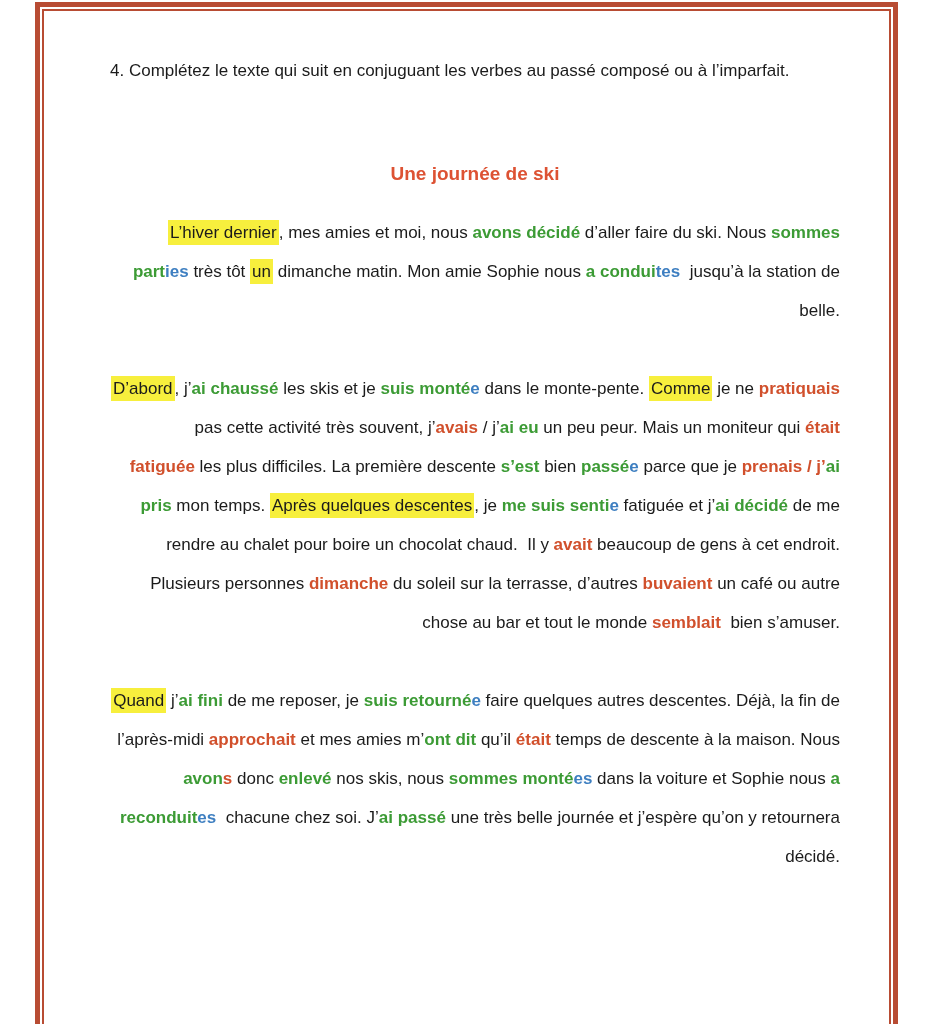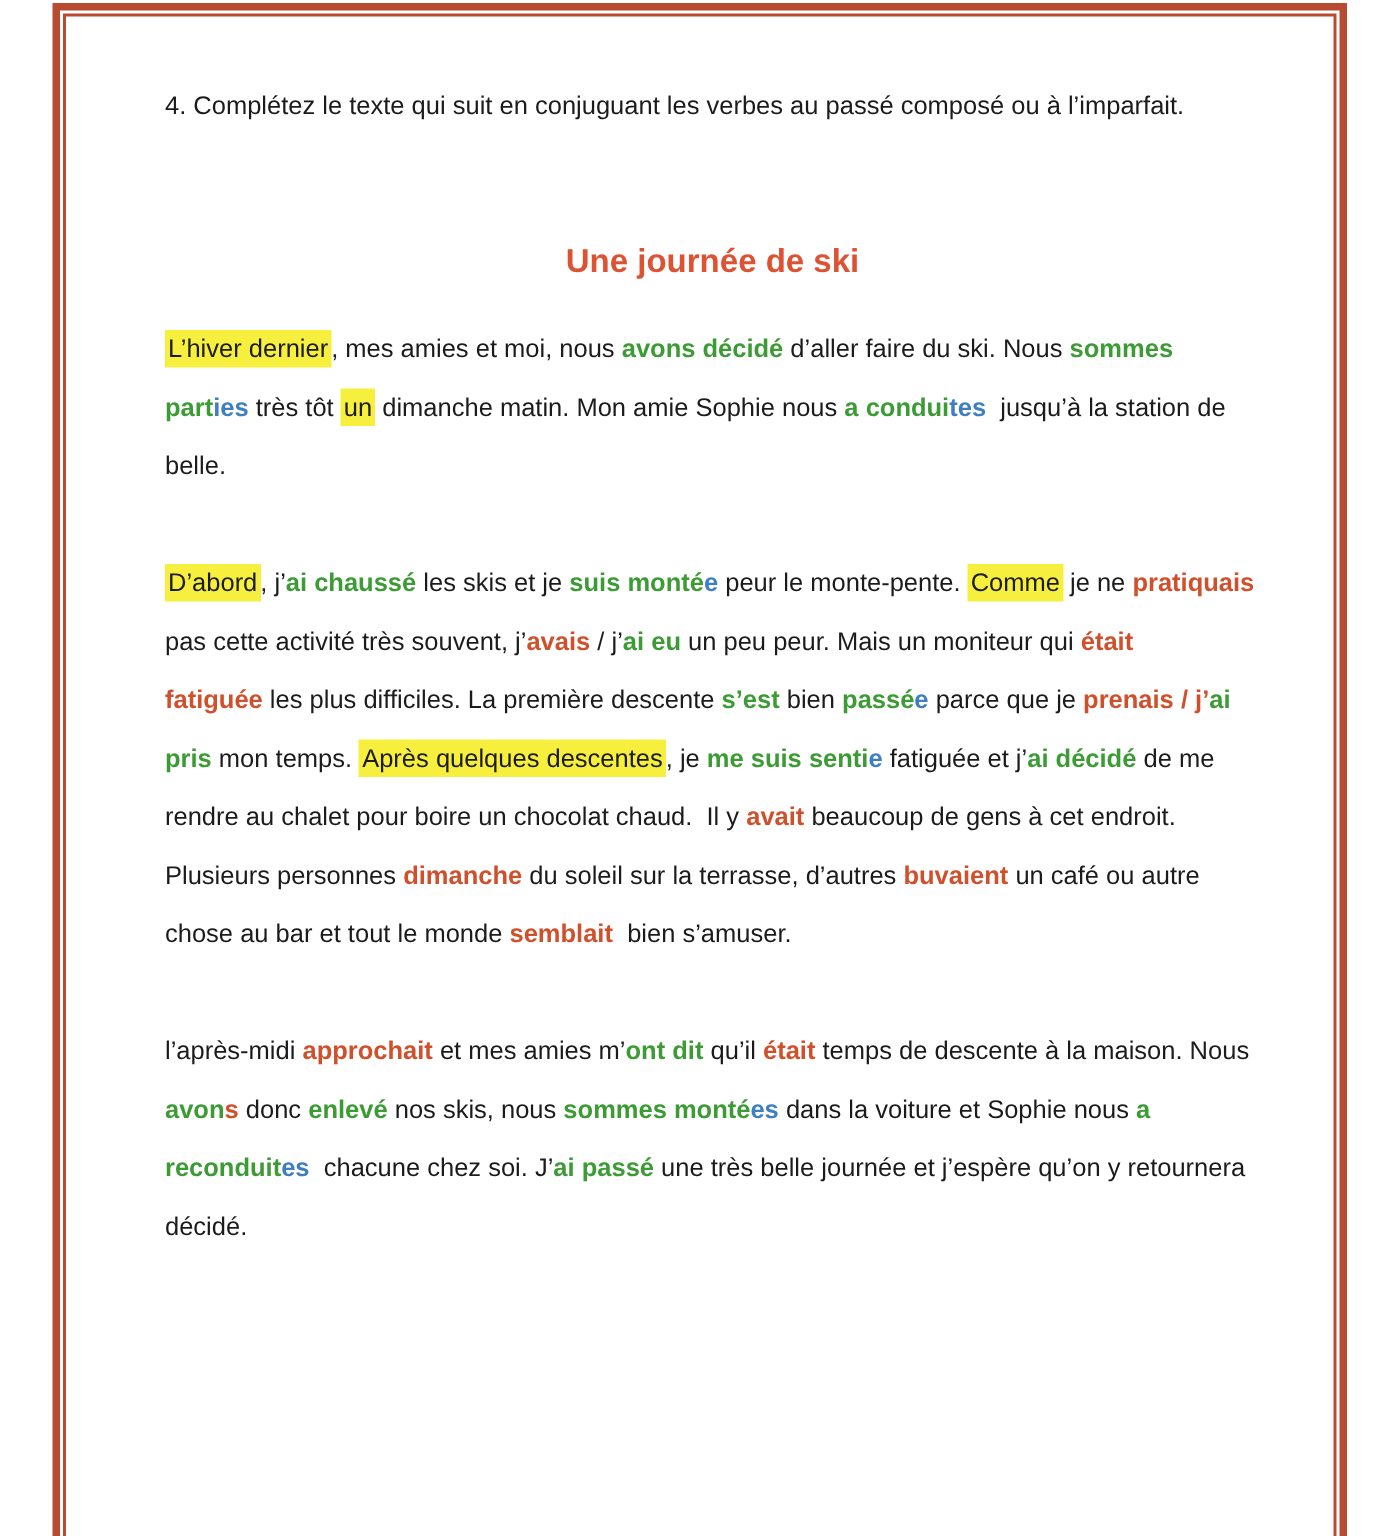--- a/index.html
+++ b/index.html
@@ -22,28 +22,28 @@
   .content{
     padding:40px 49px 0 66px;
     font-size:17px;
   }
   .instruction{
     margin:0;line-height:39px;white-space:pre;
   }
   .doc-title{
     margin:64px 0 0 0;
     text-align:center;
-    font-size:22px;font-weight:700;
+    font-size:19px;font-weight:700;
     color:var(--title,#dd5233);
     line-height:39px;
   }
   .paragraph{margin:39px 0 0 0;}
   .paragraph.first{margin-top:20px;}
   .line{
-    line-height:39px;height:39px;white-space:pre;
+    line-height:39px;height:39px;white-space:pre;text-align:right;
   }
   .seg{color:var(--text,#1b1b1b);}
   .pc{color:var(--green,#3c9b35);font-weight:700;}
   .imp{color:var(--red,#d1502c);font-weight:700;}
   .agr{color:var(--blue,#3e7fc1);font-weight:700;}
   .hl{background:var(--highlight,#f7ef3d);color:var(--text,#1b1b1b);padding:3px 2px;}
 </style>
 </head>
 <body>
 
@@ -52,29 +52,30 @@
     <div class="content">
       <p class="instruction">4. Complétez le texte qui suit en conjuguant les verbes au passé composé ou à l’imparfait.</p>
       <h2 class="doc-title">Une journée de ski</h2>
       <div id="text-body">
           <div class="paragraph first">
             <div class="line"><span class="seg hl">L’hiver dernier</span><span class="seg">, mes amies et moi, nous </span><span class="seg pc">avons décidé</span><span class="seg"> d’aller faire du ski. Nous </span><span class="seg pc">sommes</span></div>
             <div class="line"><span class="seg pc">part</span><span class="seg agr">ies</span><span class="seg"> très tôt </span><span class="seg hl">un</span><span class="seg"> dimanche matin. Mon amie Sophie nous </span><span class="seg pc">a condui</span><span class="seg agr">tes</span><span class="seg">  jusqu’à la station de</span></div>
             <div class="line"><span class="seg">belle.</span></div>
           </div>
           <div class="paragraph">
-            <div class="line"><span class="seg hl">D’abord</span><span class="seg">, j’</span><span class="seg pc">ai chaussé</span><span class="seg"> les skis et je </span><span class="seg pc">suis monté</span><span class="seg agr">e</span><span class="seg"> peur le monte-pente. </span><span class="seg hl">Comme</span><span class="seg"> je ne </span><span class="seg imp">pratiquais</span></div>
+            <div class="line"><span class="seg hl">D’abord</span><span class="seg">, j’</span><span class="seg pc">ai chaussé</span><span class="seg"> les skis et je </span><span class="seg pc">suis monté</span><span class="seg agr">e</span><span class="seg"> dans le monte-pente. </span><span class="seg hl">Comme</span><span class="seg"> je ne </span><span class="seg imp">pratiquais</span></div>
             <div class="line"><span class="seg">pas cette activité très souvent, j’</span><span class="seg imp">avais</span><span class="seg"> / j’</span><span class="seg pc">ai eu</span><span class="seg"> un peu peur. Mais un moniteur qui </span><span class="seg imp">était</span></div>
             <div class="line"><span class="seg imp">fatiguée</span><span class="seg"> les plus difficiles. La première descente </span><span class="seg pc">s’est</span><span class="seg"> bien </span><span class="seg pc">passé</span><span class="seg agr">e</span><span class="seg"> parce que je </span><span class="seg imp">prenais / j’</span><span class="seg pc">ai</span></div>
             <div class="line"><span class="seg pc">pris</span><span class="seg"> mon temps. </span><span class="seg hl">Après quelques descentes</span><span class="seg">, je </span><span class="seg pc">me suis senti</span><span class="seg agr">e</span><span class="seg"> fatiguée et j’</span><span class="seg pc">ai décidé</span><span class="seg"> de me</span></div>
             <div class="line"><span class="seg">rendre au chalet pour boire un chocolat chaud.  Il y </span><span class="seg imp">avait</span><span class="seg"> beaucoup de gens à cet endroit.</span></div>
             <div class="line"><span class="seg">Plusieurs personnes </span><span class="seg imp">dimanche</span><span class="seg"> du soleil sur la terrasse, d’autres </span><span class="seg imp">buvaient</span><span class="seg"> un café ou autre</span></div>
             <div class="line"><span class="seg">chose au bar et tout le monde </span><span class="seg imp">semblait</span><span class="seg">  bien s’amuser.</span></div>
           </div>
           <div class="paragraph">
+            <div class="line"><span class="seg hl">Quand</span><span class="seg"> j’</span><span class="seg pc">ai fini</span><span class="seg"> de me reposer, je </span><span class="seg pc">suis retourné</span><span class="seg agr">e</span><span class="seg"> faire quelques autres descentes. Déjà, la fin de</span></div>
             <div class="line"><span class="seg">l’après-midi </span><span class="seg imp">approchait</span><span class="seg"> et mes amies m’</span><span class="seg pc">ont dit</span><span class="seg"> qu’il </span><span class="seg imp">était</span><span class="seg"> temps de descente à la maison. Nous</span></div>
             <div class="line"><span class="seg pc">avon</span><span class="seg imp">s</span><span class="seg"> donc </span><span class="seg pc">enlevé</span><span class="seg"> nos skis, nous </span><span class="seg pc">sommes monté</span><span class="seg agr">es</span><span class="seg"> dans la voiture et Sophie nous </span><span class="seg pc">a</span></div>
             <div class="line"><span class="seg pc">reconduit</span><span class="seg agr">es</span><span class="seg">  chacune chez soi. J’</span><span class="seg pc">ai passé</span><span class="seg"> une très belle journée et j’espère qu’on y retournera</span></div>
             <div class="line"><span class="seg">décidé.</span></div>
           </div>
         </div>
     </div>
   </div>
 </div>
 

